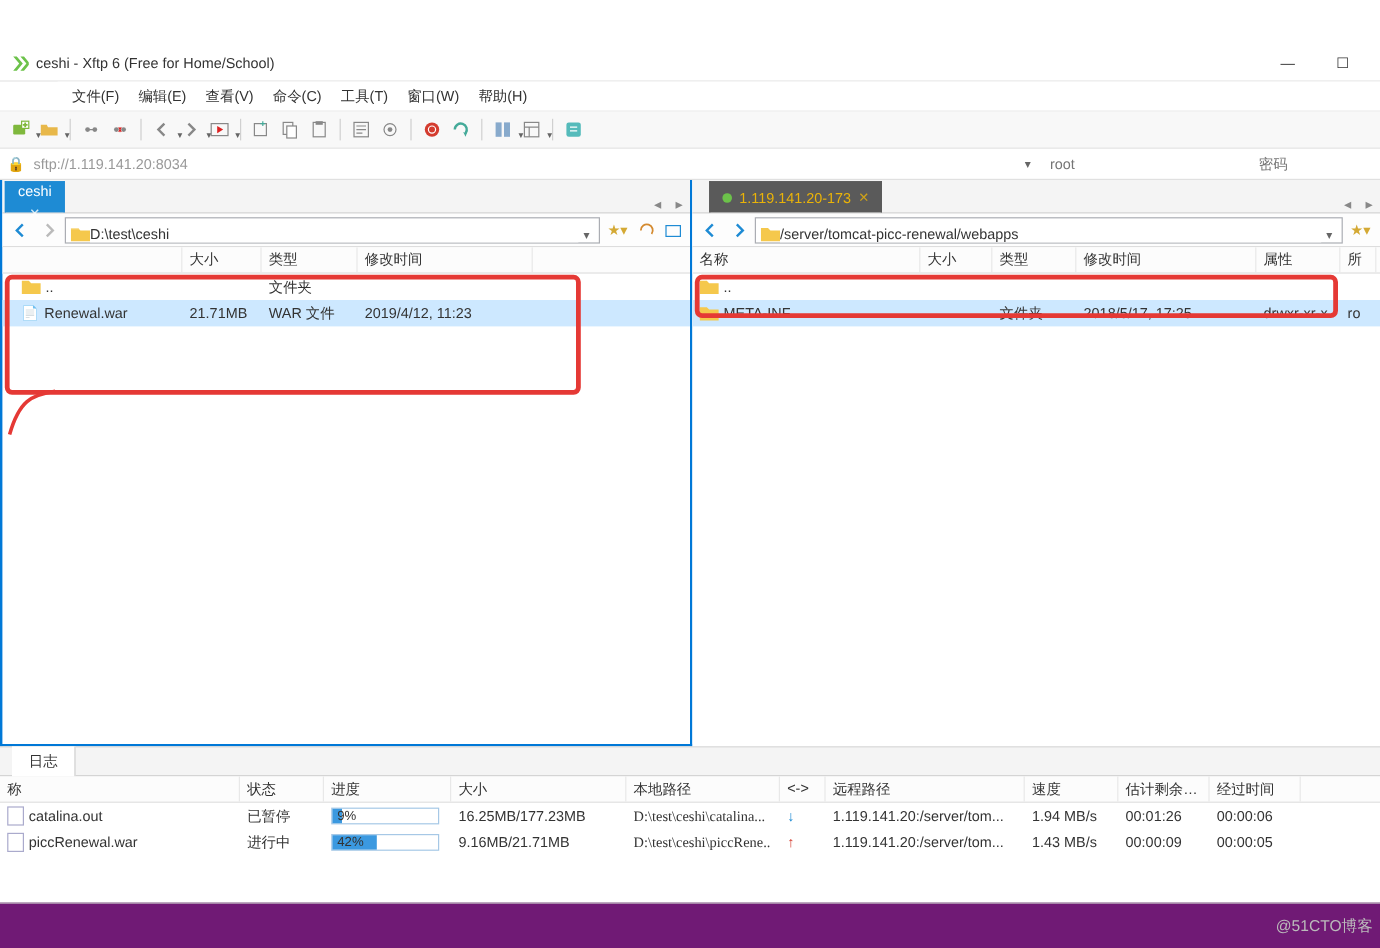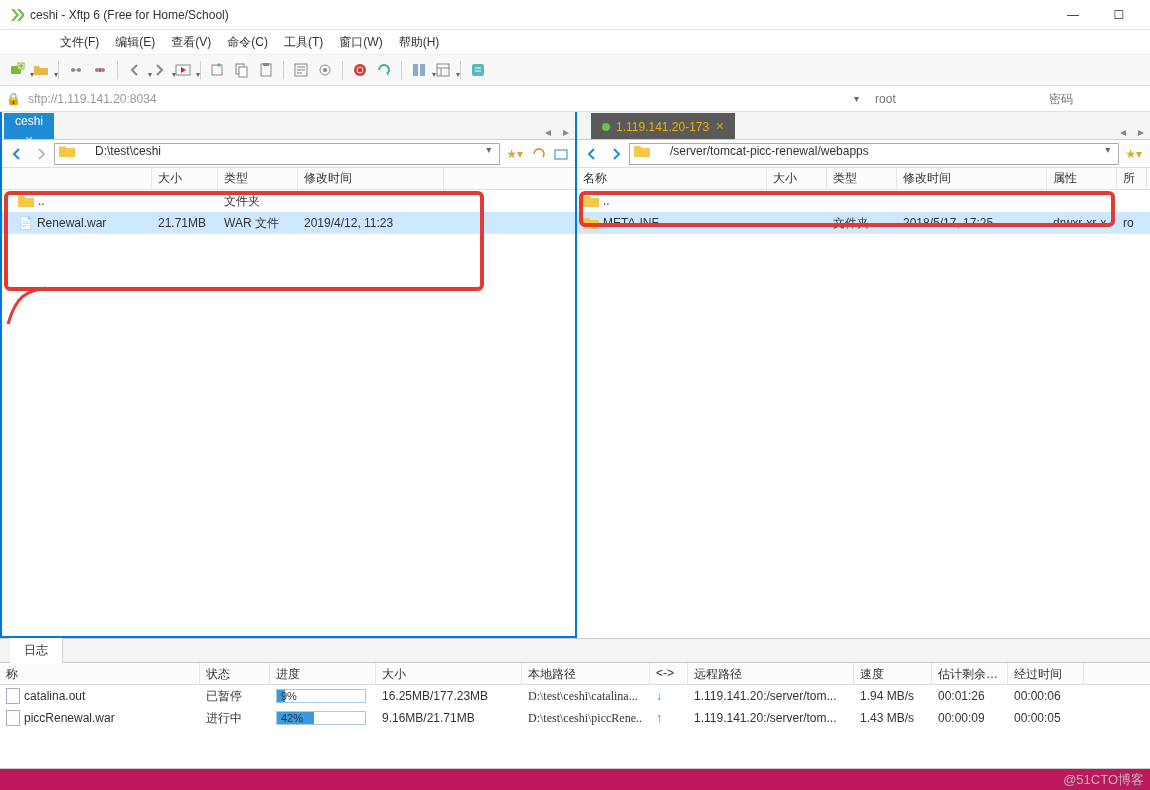--- a/index.html
+++ b/index.html
@@ -1,19 +1,19 @@
 <!DOCTYPE html>
 <html><head>
 <meta charset="utf-8">
 <style>
 * { margin: 0; padding: 0; box-sizing: border-box; font-family: "Microsoft YaHei", "Segoe UI", sans-serif; font-size: 12px; }
 body { background: #fff; width: 1150px; height: 790px; overflow: hidden; display: flex; flex-direction: column; }
 
 
-.titlebar { height: 30px; background: #fff; display: flex; align-items: center; padding: 0 8px; border-bottom: 1px solid #e5e5e5; }
+.titlebar { height: 30px; background: #fff; display: flex; align-items: center; padding: 0 8px; border-bottom: 1px solid #e5e5e5; margin-top: 38px; }
 .titlebar .icon { width: 16px; height: 16px; margin-right: 6px; }
 .titlebar .title { flex: 1; color: #333; }
 .titlebar .winbtn { width: 46px; height: 30px; display: flex; align-items: center; justify-content: center; color: #333; cursor: pointer; }
 
 
 .menubar { height: 24px; display: flex; align-items: center; padding: 0 4px; background: #fff; margin-left: 48px; }
 .menubar .menu { padding: 3px 8px; color: #333; cursor: pointer; }
 
 
 .toolbar { height: 32px; display: flex; align-items: center; padding: 0 6px; background: #f8f8f8; border-top: 1px solid #eee; border-bottom: 1px solid #e0e0e0; gap: 2px; }
@@ -43,21 +43,21 @@
 .tab.local { background: #1e8bd4; color: #fff; border-color: #1e8bd4; flex-direction: column; }
 .tab.remote { background: #5a5a5a; color: #eab308; border-color: #5a5a5a; margin-left: 12px; }
 .tab .dot { width: 8px; height: 8px; border-radius: 50%; background: #6cc24a; }
 .tab .close { font-size: 11px; opacity: .8; }
 .tabstrip .spacer { flex: 1; }
 .tabstrip .nav { padding: 0 6px; color: #888; cursor: pointer; }
 
 
 .pathbar { height: 28px; display: flex; align-items: center; gap: 2px; padding: 2px 4px; border-bottom: 1px solid #ddd; background: #fdfdfd; }
 .navbtn { width: 22px; height: 22px; display: flex; align-items: center; justify-content: center; border: 1px solid transparent; cursor: pointer; border-radius: 2px; }
-.path-input { flex: 1; height: 22px; border: 1px solid #abadb3; display: flex; align-items: flex-start; padding: 0 4px; background: #fff; gap: 20px; }
+.path-input { flex: 1; height: 22px; border: 1px solid #abadb3; display: flex; align-items: flex-end; padding: 0 4px; background: #fff; gap: 0; }
 .path-input .fld { width: 16px; height: 14px; }
 .path-input input { flex: 1; border: none; outline: none; color: #333; }
 .path-dd { font-size: 10px; color: #666; padding: 0 4px; }
 .path-star { color: #d4a934; padding: 0 4px; }
 .path-icon { width: 20px; display: flex; justify-content: center; color: #555; cursor: pointer; }
 
 
 .filelist { flex: 1; overflow: auto; position: relative; }
 .flhdr { display: flex; height: 22px; border-bottom: 1px solid #e0e0e0; background: #fcfcfc; position: sticky; top: 0; }
 .flhdr .col { padding: 3px 6px; border-right: 1px solid #e8e8e8; color: #333; display: flex; align-items: center; gap: 4px; }
@@ -86,21 +86,21 @@
 .brow .bc { padding: 12px 6px; color: #333; overflow: hidden; white-space: nowrap; text-overflow: ellipsis; display: flex; align-items: center; gap: 4px; }
 .b-c1 { width: 200px; } .b-c2 { width: 70px; } .b-c3 { width: 106px; } .b-c4 { width: 146px; } .b-c5 { width: 128px; font-family: Liberation Serif, serif; } .b-c6 { width: 38px; } .b-c7 { width: 166px; } .b-c8 { width: 78px; } .b-c9 { width: 76px; } .b-c10 { width: 76px; }
 .prog { width: 90px; height: 14px; border: 1px solid #a6c8e6; background: #fff; position: relative; }
 .prog .bar { height: 100%; background: #3b99e0; }
 .prog .txt { position: absolute; left: 4px; top: 0; font-size: 11px; color: #333; }
 .arrow-down { color: #1e8bd4; font-weight: bold; }
 .arrow-up { color: #d43c2f; font-weight: bold; }
 .file-ico { width: 14px; height: 16px; border: 1px solid #aac; background: #fff; }
 
 
-.statusbar { height: 22px; background: #be185d; border-top: 1px solid #ccc; display: flex; align-items: center; padding: 0 6px; color: #666; }
+.statusbar { height: 38px; background: #701a75; border-top: 1px solid #ccc; display: flex; align-items: center; padding: 0 6px; color: #666; }
 .statusbar .sf { flex: 1; }
 .watermark { color: #bbb; font-size: 13px; }
 
 svg { display: block; }
 </style>
 </head>
 <body>
 
 <div class="titlebar">
   <span class="icon">

